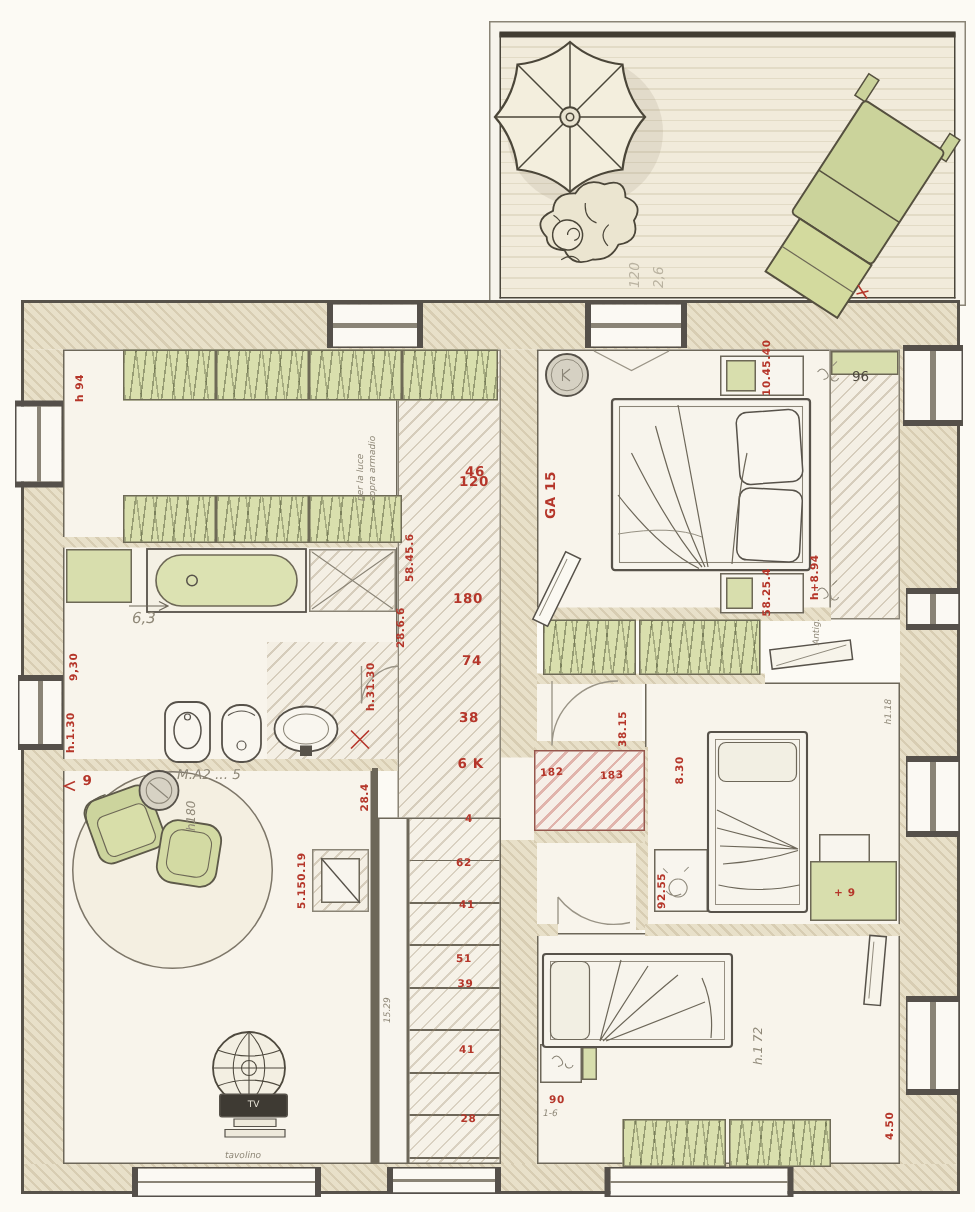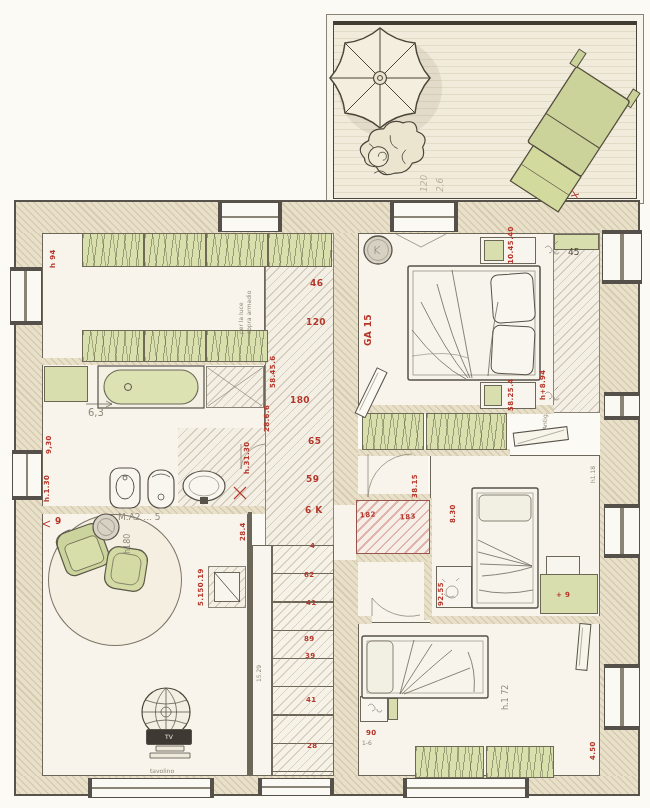--- a/index.html
+++ b/index.html
@@ -25,21 +25,21 @@
   .win-h{border-left:4px solid #55504a;border-right:4px solid #55504a;
     background:linear-gradient(180deg,#fbf9f3 0 45%,#8a8476 45% 55%,#fbf9f3 55%)}
   .win-v{border-top:4px solid #55504a;border-bottom:4px solid #55504a;
     background:linear-gradient(90deg,#fbf9f3 0 45%,#8a8476 45% 55%,#fbf9f3 55%)}
   .deck{position:absolute;border:1.5px solid #4b463b;border-top:4px solid #423d33;
     background:repeating-linear-gradient(180deg, #f1ebdb 0 6px, #e2dbc6 6px 7px);z-index:1}
   .deckframe{position:absolute;border:1.2px solid #8a8476;background:#f7f4ec;z-index:0}
   .red{position:absolute;color:#b5362a;font-size:9px;font-weight:bold;letter-spacing:.4px;z-index:7;white-space:nowrap;line-height:1}
   .red.sm{font-size:7px}
   .rv{writing-mode:vertical-rl;transform:rotate(180deg)}
-  .pen{position:absolute;color:#8f8878;font-size:8px;z-index:7;white-space:nowrap;line-height:1}
+  .pen{position:absolute;color:#8f8878;font-size:8px;font-style:italic;z-index:7;white-space:nowrap;line-height:1}
   .pen.sm{font-size:6px}
   .pv{writing-mode:vertical-rl;transform:rotate(180deg)}
   .dk{position:absolute;color:#4e493e;font-size:9px;z-index:7;line-height:1}
   .faint{color:#b9b2a0;font-size:9px;font-style:italic}
   .tvbox{position:absolute;background:#3e3a33;color:#e8e4d8;font-size:6px;text-align:center;line-height:14px;border-radius:2px;z-index:6;border:1px solid #57524a}
   svg.overlay{position:absolute;left:0;top:0;z-index:5;pointer-events:none}
   .thinline{position:absolute;background:#6d6759;z-index:2}
 </style>
 </head>
 <body>
@@ -256,56 +256,56 @@
   <path d="M368,497 A44,44 0 0 1 412,454 M368,497 L368,454" stroke="#9a9486" stroke-width=".9" fill="none"></path>
   <path d="M372,598 A47,47 0 0 0 420,615 M372,616 L372,598" stroke="#9a9486" stroke-width=".9" fill="none"></path>
   <path d="M241,469 A26,26 0 0 1 266,444 M241,469 L241,444" stroke="#9a9486" stroke-width=".9" fill="none"></path>
   <path d="M396,234 L421,247 L446,234" stroke="#9a9486" stroke-width=".9" fill="none"></path>
 </svg>
 
 <div class="red rv sm" style="left:50px;top:238px;height:30px">h 94</div>
 <div class="pen pv sm" style="left:238px;top:288px;height:46px">per la luce</div>
 <div class="pen pv sm" style="left:246px;top:288px;height:46px">sopra armadio</div>
 
-<div class="red" style="left:310px;top:279px">46</div>
+<div class="red" style="left:310px;top:311px">46</div>
 <div class="red" style="left:306px;top:318px">120</div>
 <div class="red rv sm" style="left:270px;top:340px;height:48px">58.45.6</div>
 <div class="red rv sm" style="left:264px;top:386px;height:46px">28.6.6</div>
-<div class="red" style="left:290px;top:396px">180</div>
-<div class="red" style="left:308px;top:437px">65</div>
-<div class="red" style="left:306px;top:475px">59</div>
+<div class="red" style="left:302px;top:396px">180</div>
+<div class="red" style="left:308px;top:437px">74</div>
+<div class="red" style="left:306px;top:475px">38</div>
 <div class="red" style="left:305px;top:506px">6 K</div>
 
 <div class="pen" style="left:88px;top:408px;font-size:10px">6,3</div>
 <div class="red rv sm" style="left:46px;top:424px;height:30px">9,30</div>
 <div class="red rv sm" style="left:44px;top:470px;height:32px">h.1.30</div>
 <div class="red rv sm" style="left:244px;top:440px;height:34px">h.31.30</div>
 
 <div class="red" style="left:55px;top:517px">9</div>
 <div class="pen" style="left:118px;top:513px;font-size:9px">M.A2 ... 5</div>
 <div class="pen pv" style="left:124px;top:528px;height:26px">h180</div>
 <div class="red rv sm" style="left:240px;top:515px;height:26px">28.4</div>
 <div class="red rv sm" style="left:198px;top:568px;height:38px">5.150.19</div>
 <div class="pen sm" style="left:150px;top:768px">tavolino</div>
 
 <div class="red sm" style="left:310px;top:543px">4</div>
 <div class="red sm" style="left:304px;top:572px">62</div>
 <div class="red sm" style="left:306px;top:600px">41</div>
-<div class="red sm" style="left:304px;top:636px">89</div>
+<div class="red sm" style="left:304px;top:636px">51</div>
 <div class="red sm" style="left:305px;top:653px">39</div>
 <div class="red sm" style="left:306px;top:697px">41</div>
 <div class="red sm" style="left:307px;top:743px">28</div>
 <div class="pen pv sm" style="left:256px;top:652px;height:30px">15.29</div>
 
 <div class="red rv" style="left:364px;top:312px;height:34px">GA 15</div>
 <div class="red rv sm" style="left:508px;top:236px;height:28px">10.45.40</div>
 <div class="red rv sm" style="left:508px;top:383px;height:28px">58.25.4</div>
 <div class="red rv sm" style="left:540px;top:368px;height:32px">h+8.94</div>
 <div class="pen pv sm" style="left:542px;top:404px;height:26px">Antig.</div>
-<div class="dk" style="left:568px;top:248px">45</div>
+<div class="dk" style="left:568px;top:248px">96</div>
 
 <div class="red rv sm" style="left:412px;top:470px;height:28px">38.15</div>
 <div class="red sm" style="left:360px;top:512px;transform:rotate(-4deg)">182</div>
 <div class="red sm" style="left:400px;top:514px;transform:rotate(-4deg)">183</div>
 <div class="red rv sm" style="left:450px;top:497px;height:26px">8.30</div>
 
 <div class="red rv sm" style="left:438px;top:578px;height:28px">92.55</div>
 <div class="red sm" style="left:556px;top:592px">+ 9</div>
 <div class="pen pv sm" style="left:590px;top:455px;height:28px">h1.18</div>
 

